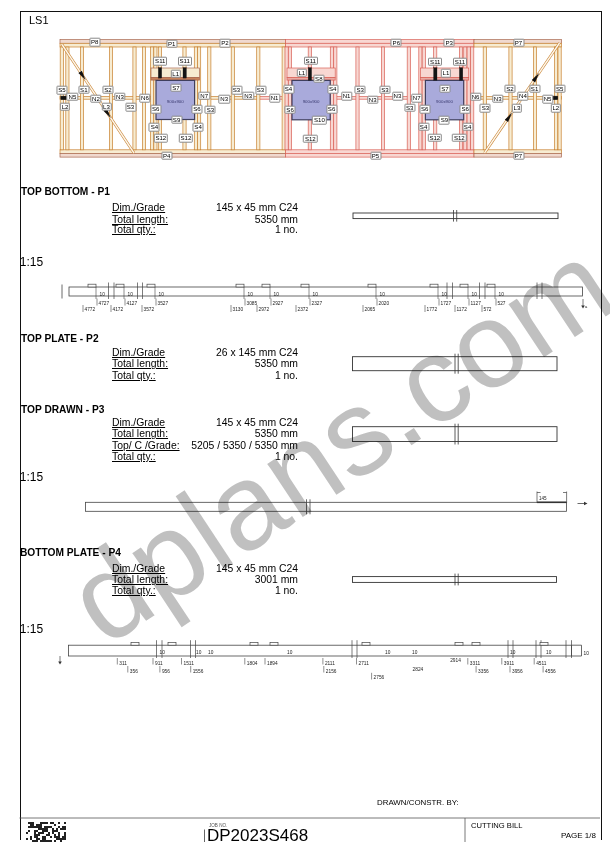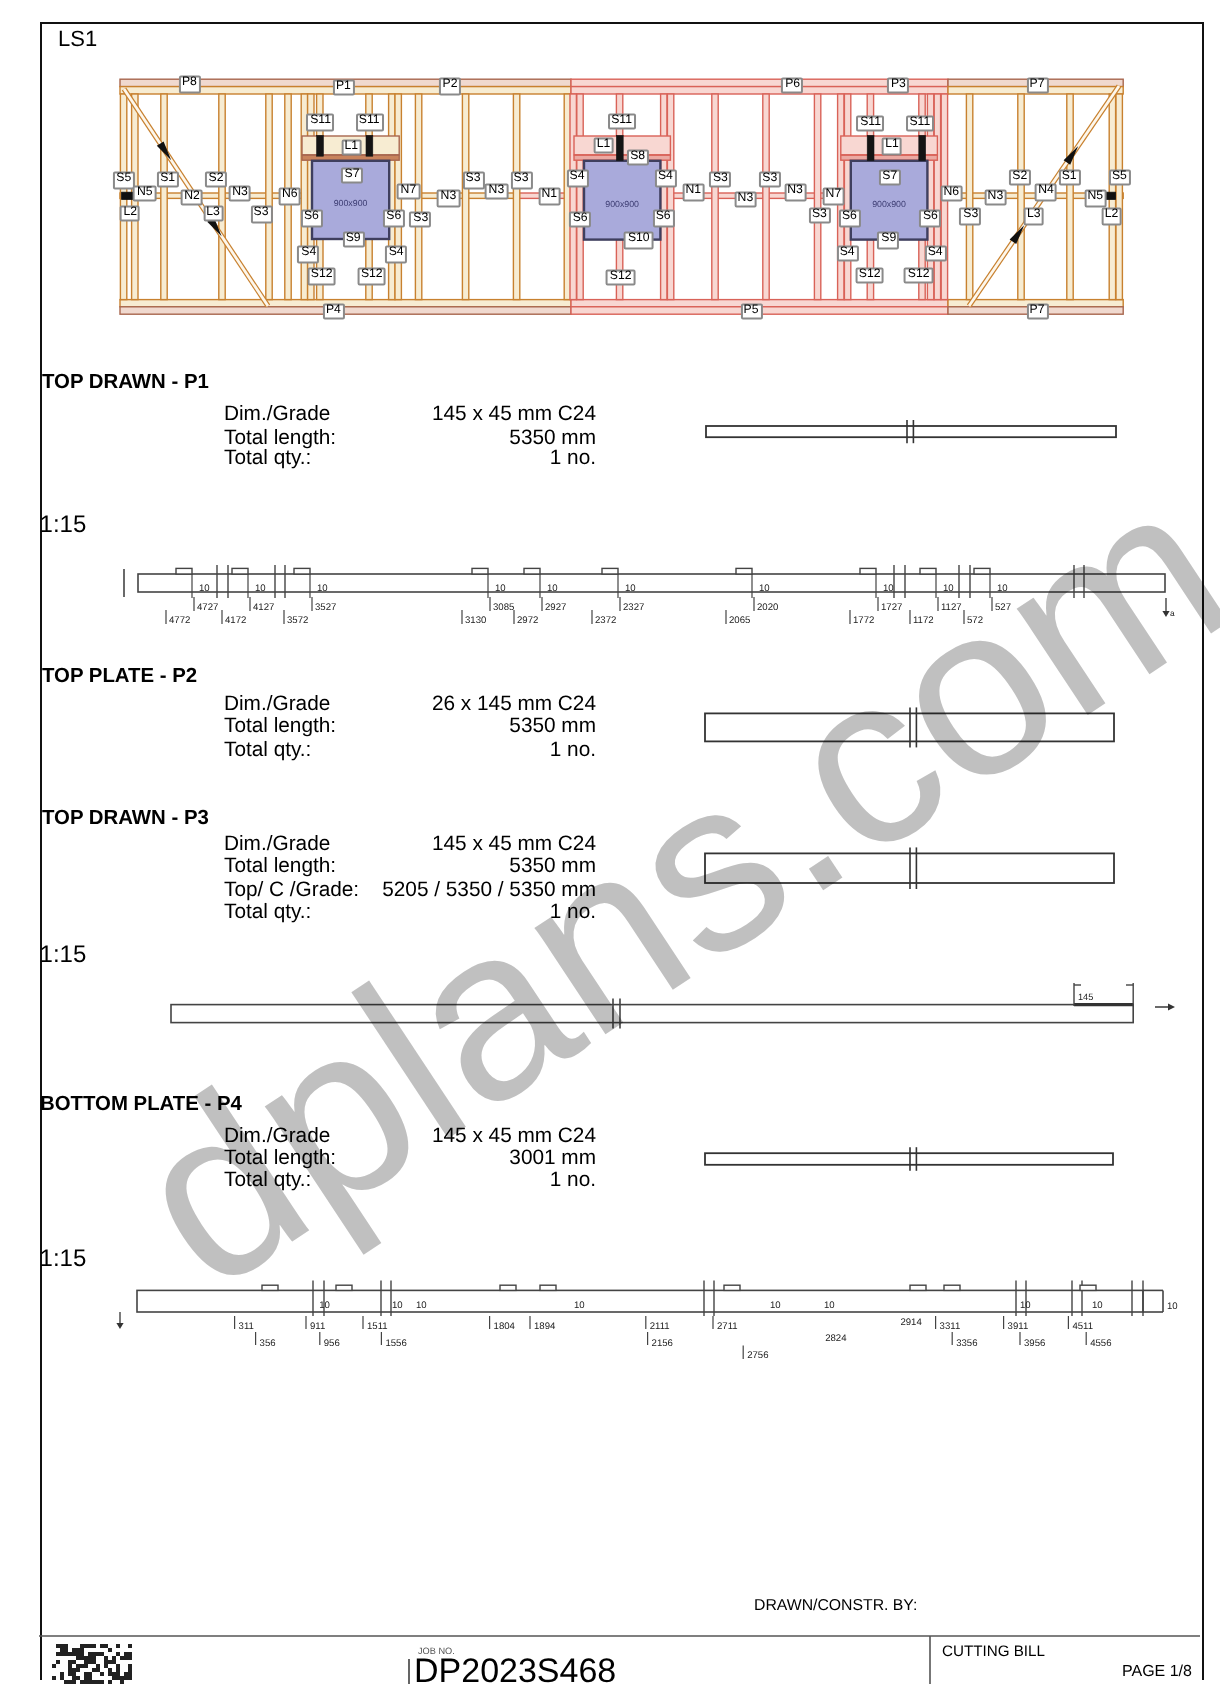--- a/index.html
+++ b/index.html
@@ -2,21 +2,21 @@
 <html><head><meta charset="utf-8">
 <style>
 html,body{margin:0;padding:0;background:#fff;width:610px;height:842px;overflow:hidden;
  font-family:"Liberation Sans",sans-serif;}
 #page{position:absolute;left:0;top:0;width:610px;height:842px;}
 .lb{position:absolute;background:#fff;border:0.6px solid #8a8a8a;border-radius:1px;
  font-size:6.1px;line-height:6.6px;padding:0 0.8px;color:#000;transform:translate(-50%,-50%);
  white-space:nowrap;z-index:6;}
 .hd{position:absolute;font-size:10.2px;font-weight:bold;color:#000;white-space:nowrap;z-index:4;}
 .row{position:absolute;left:112px;width:186px;font-size:10.4px;color:#000;z-index:4;}
-.rl{position:absolute;left:0;}
+.rl{position:absolute;left:0;text-decoration:underline;}
 .rv{position:absolute;right:0;text-align:right;}
 .tb{position:absolute;color:#000;white-space:nowrap;z-index:4;}
 #wm{position:absolute;left:0;top:0;width:610px;height:842px;z-index:9;pointer-events:none;
  mix-blend-mode:multiply;}
 </style></head>
 <body>
 <div id="page">
 
 <div style="position:absolute;left:19.5px;top:11px;width:580px;height:828px;border-left:1.4px solid #111;border-top:1.4px solid #111;border-right:1.4px solid #111;z-index:1"></div>
 
@@ -722,21 +722,21 @@
 <div class="lb" style="left:534.6px;top:88.9px">S1</div>
 
 <div class="lb" style="left:547.6px;top:99.3px">N5</div>
 
 <div class="lb" style="left:559.7px;top:88.9px">S5</div>
 
 <div class="lb" style="left:516.9px;top:108.0px">L3</div>
 
 <div class="lb" style="left:555.8px;top:108.0px">L2</div>
 
-<div class="hd" style="left:21px;top:186.3px">TOP DRAWN - P1</div>
+<div class="hd" style="left:21px;top:186.3px">TOP BOTTOM - P1</div>
 
 <div class="row" style="top:202.3px">
       <span class="rl">Dim./Grade</span>
       <span class="rv">145 x 45 mm C24</span>
     </div>
 
 <div class="row" style="top:213.6px">
       <span class="rl">Total length:</span>
       <span class="rv">5350 mm</span>
     </div>

